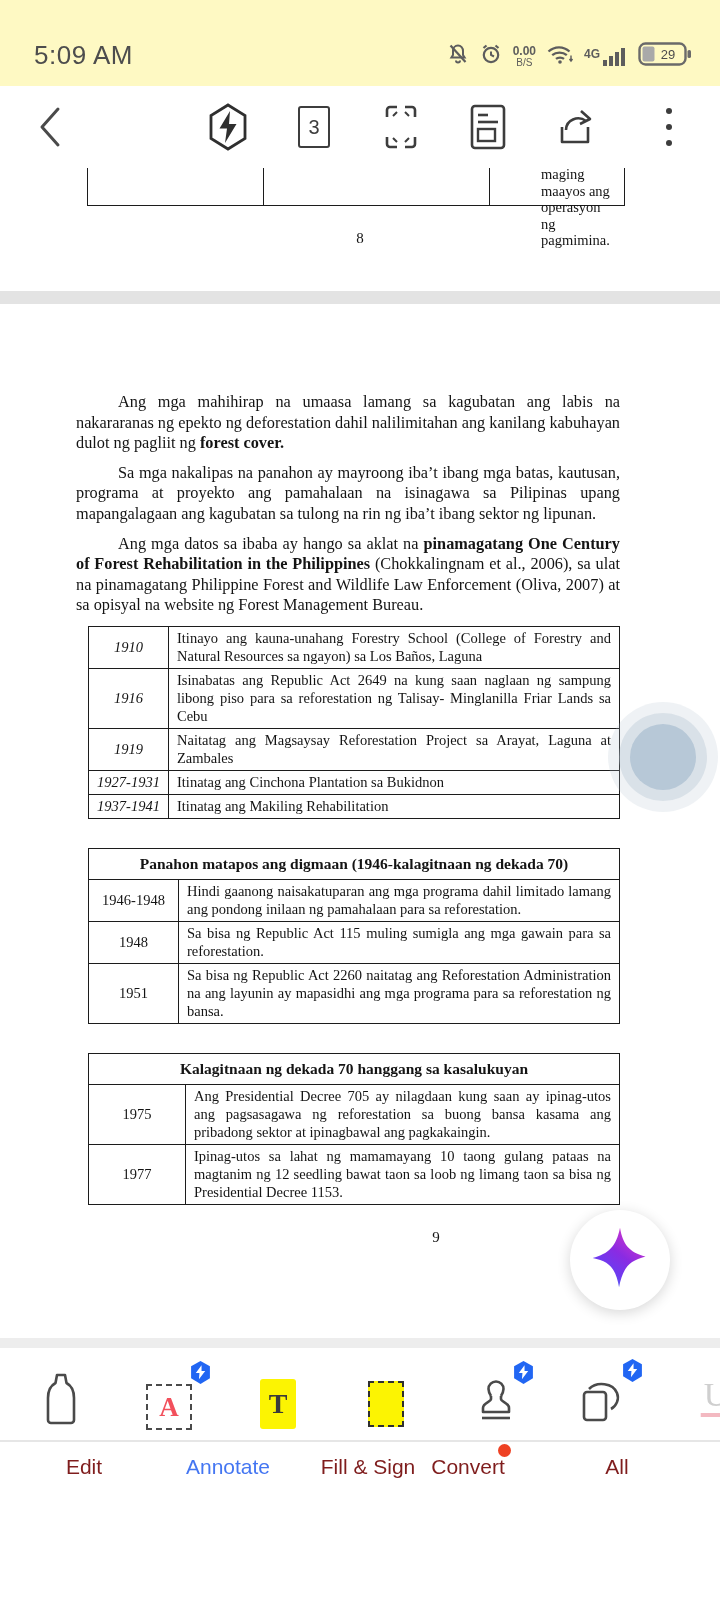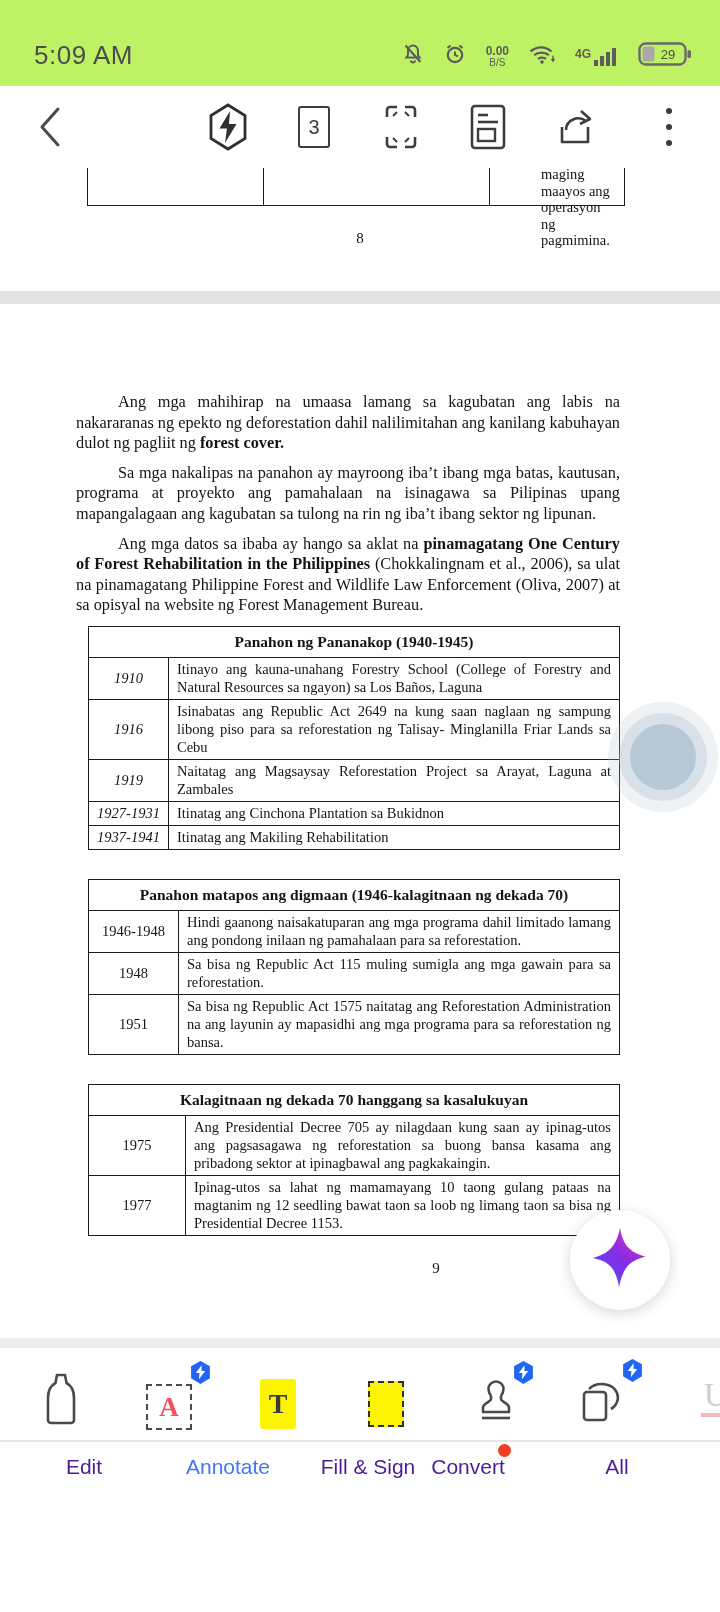--- a/index.html
+++ b/index.html
@@ -1,22 +1,22 @@
 <!DOCTYPE html>
 <html><head>
 <meta charset="utf-8">
 <style>
   * { margin:0; padding:0; box-sizing:border-box; }
   html,body { width:720px; height:1612px; }
   body { position:relative; overflow:hidden; background:#ffffff; font-family:"Liberation Sans", sans-serif; }
 
   
-  .status-bar { position:absolute; top:0; left:0; width:720px; height:86px; background:#bef264; }
+  .status-bar { position:absolute; top:0; left:0; width:720px; height:86px; background:#fef9c3; }
   .status-time { position:absolute; left:34px; top:40px; font-size:26px; color:#4d4d4d; letter-spacing:.5px; }
-  .status-icons { position:absolute; right:28px; top:38px; height:36px; display:flex; align-items:center; gap:19px; color:#5d5d5d; }
+  .status-icons { position:absolute; right:28px; top:38px; height:36px; display:flex; align-items:center; gap:10px; color:#5d5d5d; }
   .rate-stack { display:flex; flex-direction:column; align-items:center; line-height:1; color:#5d5d5d; }
   .rate-stack .v { font-size:12px; font-weight:bold; }
   .rate-stack .u { font-size:10px; margin-top:1px; }
   .sig-group { display:flex; align-items:flex-end; gap:2px; }
   .net-type { font-size:12px; font-weight:bold; color:#5d5d5d; transform:translateY(-7px); }
 
   
   .app-toolbar { position:absolute; top:86px; left:0; width:720px; height:82px; background:#fff; }
   .tb-item { position:absolute; top:50%; transform:translate(-50%,-50%); display:flex; align-items:center; justify-content:center; }
   .page-box { width:32px; height:42px; border:2.5px solid #3d3d3d; border-radius:3px; display:flex; align-items:center; justify-content:center; font-size:20px; color:#3d3d3d; }
@@ -72,21 +72,21 @@
   .nav-bar { position:absolute; top:1512px; left:0; width:720px; height:100px; background:#fff; }
 
   .tool { position:absolute; transform:translateX(-50%); }
   .tool-letter-box { width:46px; height:46px; border:2.4px dashed #4a4a4a; display:flex; align-items:center; justify-content:center; }
   .letter-a { font-family:"Liberation Serif",serif; font-size:27px; font-weight:bold; color:#f2505c; }
   .tile-t { width:36px; height:50px; background:#fcf402; border-radius:3px; display:flex; align-items:center; justify-content:center; font-family:"Liberation Serif",serif; font-size:28px; font-weight:bold; color:#3a3a3a; }
   .tile-dashed { width:36px; height:46px; background:#fcf402; border:2.6px dashed #2f2f2f; }
   .letter-u { font-family:"Liberation Serif",serif; font-size:34px; color:#cfcfcf; border-bottom:4px solid #f3b9c1; padding:0 3px 0 3px; line-height:1.1; }
   .badge { position:absolute; z-index:2; }
 
-  .tab-label { position:absolute; top:1455px; transform:translateX(-50%); font-size:21px; font-weight:500; color:#4c1d95; white-space:nowrap; }
+  .tab-label { position:absolute; top:1455px; transform:translateX(-50%); font-size:21px; font-weight:500; color:#7f1d1d; white-space:nowrap; }
   .tab-label.active { color:#4476f2; }
   .convert-dot { position:absolute; left:498px; top:1444px; width:13px; height:13px; border-radius:50%; background:#ee4123; }
 </style>
 </head>
 <body>
 
 <div class="status-bar">
   <div class="status-time">5:09 AM</div>
   <div class="status-icons">
     <span>
@@ -191,21 +191,20 @@
     </div>
     <div class="pnum pnum8">8</div>
   </div>
 
   <div class="page page9 doc-serif">
     <p><span>Ang mga mahihirap na umaasa lamang sa kagubatan ang labis na nakararanas ng epekto ng deforestation dahil nalilimitahan ang kanilang kabuhayan dulot ng pagliit ng </span><b>forest cover.</b><span></span></p>
     <p><span>Sa mga nakalipas na panahon ay mayroong iba’t ibang mga batas, kautusan, programa at proyekto ang pamahalaan na isinagawa sa Pilipinas upang mapangalagaan ang kagubatan sa tulong na rin ng iba’t ibang sektor ng lipunan.</span><b></b><span></span></p>
     <p><span>Ang mga datos sa ibaba ay hango sa aklat na </span><b>pinamagatang One Century of Forest Rehabilitation in the Philippines</b><span> (Chokkalingnam et al., 2006), sa ulat na pinamagatang Philippine Forest and Wildlife Law Enforcement (Oliva, 2007) at sa opisyal na website ng Forest Management Bureau.</span></p>
 
     <div class="dtable t1">
-      <div class="dtable-title">Panahon ng Pananakop (1940-1945)</div>
       <div>
 
           <div class="drow">
             <div class="dyear">1910</div>
             <div class="dtext">Itinayo ang kauna-unahang Forestry School (College of Forestry and Natural Resources sa ngayon) sa Los Baños, Laguna</div>
           </div>
 
           <div class="drow">
             <div class="dyear">1916</div>
             <div class="dtext">Isinabatas ang Republic Act 2649 na kung saan naglaan ng sampung libong piso para sa reforestation ng Talisay- Minglanilla Friar Lands sa Cebu</div>
@@ -237,21 +236,21 @@
             <div class="dtext">Hindi gaanong naisakatuparan ang mga programa dahil limitado lamang ang pondong inilaan ng pamahalaan para sa reforestation.</div>
           </div>
 
           <div class="drow">
             <div class="dyear">1948</div>
             <div class="dtext">Sa bisa ng Republic Act 115 muling sumigla ang mga gawain para sa reforestation.</div>
           </div>
 
           <div class="drow">
             <div class="dyear">1951</div>
-            <div class="dtext">Sa bisa ng Republic Act 1575 naitatag ang Reforestation Administration na ang layunin ay mapasidhi ang mga programa para sa reforestation ng bansa.</div>
+            <div class="dtext">Sa bisa ng Republic Act 2260 naitatag ang Reforestation Administration na ang layunin ay mapasidhi ang mga programa para sa reforestation ng bansa.</div>
           </div>
         </div>
     </div>
 
     <div class="dtable t3">
       <div class="dtable-title">Kalagitnaan ng dekada 70 hanggang sa kasalukuyan</div>
       <div>
 
           <div class="drow">
             <div class="dyear">1975</div>

